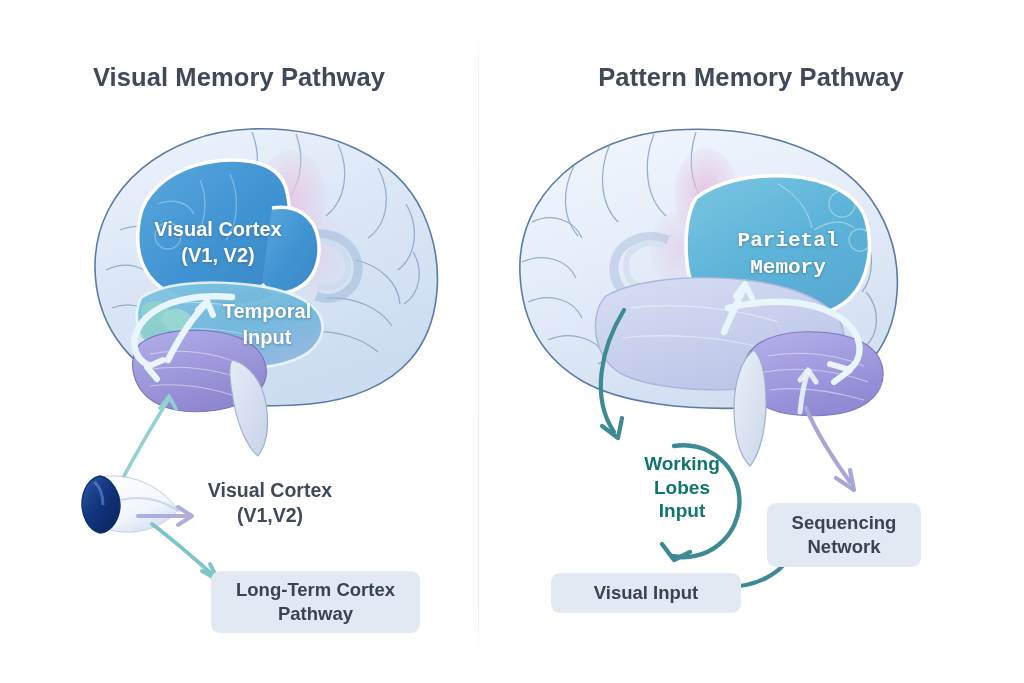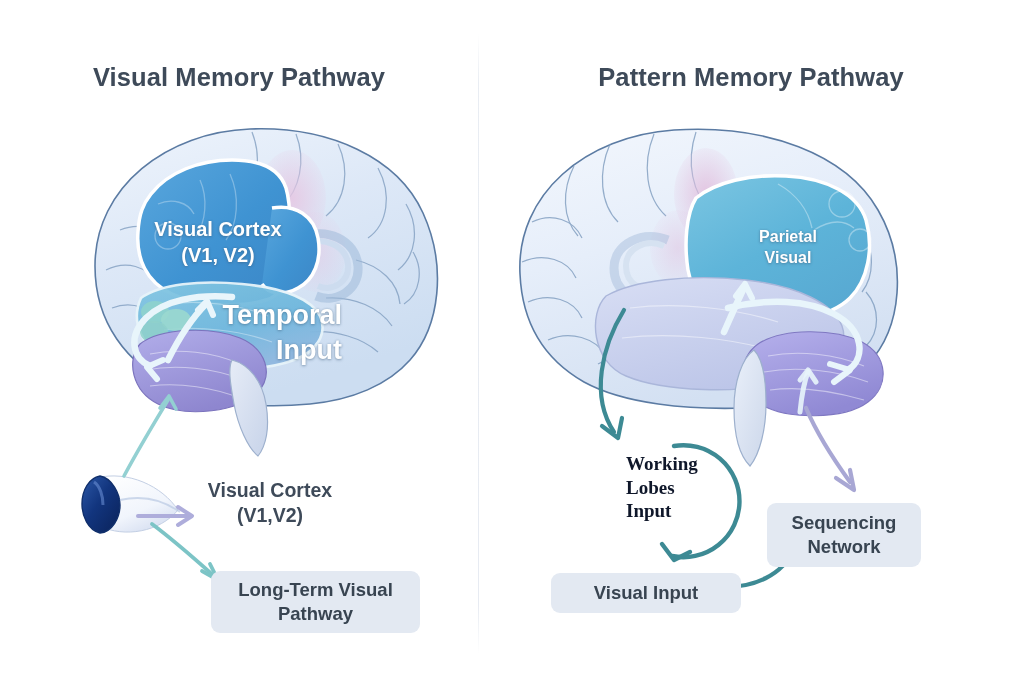--- a/index.html
+++ b/index.html
@@ -50,22 +50,22 @@
   }
 
   
   .brainlabel{
     position:absolute;
     color:#ffffff;font-weight:bold;text-align:center;line-height:1.3;
     text-shadow:0 1px 3px rgba(60,90,120,.45), 0 0 2px rgba(70,100,130,.35);
   }
 
   .loop-label{
-    position:absolute;color:#0f172a;font-weight:bold;
-    text-align:left;line-height:1.24;font-family:Liberation Serif, serif;
+    position:absolute;color:#0f766e;font-weight:bold;
+    text-align:center;line-height:1.24;
   }
 </style>
 </head>
 <body>
 
 <div id="root">
 
   <div class="panel" id="panel-left">
 
     <div class="panel-title">Visual Memory Pathway</div>
@@ -218,33 +218,33 @@
           <path d="M202 563 L218 572 L210 556"></path>
         </g>
       </svg>
     </div>
 
     <div class="brainlabel" style="left:118px;top:208px;width:200px;font-size:20px;">
       <span>Visual Cortex</span><br>
       <span>(V1, V2)</span>
     </div>
 
-    <div class="brainlabel" style="left:192px;top:290px;width:150px;font-size:27px;text-align:right;">
+    <div class="brainlabel" style="left:192px;top:290px;width:150px;font-size:20px;">
       <span>Temporal</span><br>
       <span>Input</span>
     </div>
 
     <div class="plainlabel" style="left:180px;top:470px;width:180px;font-size:19.5px;">
       <span>Visual Cortex</span><br>
       <span>(V1,V2)</span>
     </div>
 
     <div class="boxlabel" style="left:211px;top:563px;width:209px;height:62px;font-size:18.5px;">
       <div>
-        <span>Long-Term Visual</span><br>
+        <span>Long-Term Cortex</span><br>
         <span>Pathway</span>
       </div>
     </div>
   </div>
 
   <div class="divider"></div>
 
   <div class="panel" id="panel-right">
 
     <div class="panel-title">Pattern Memory Pathway</div>
@@ -367,23 +367,23 @@
           <path d="M184 536 L196 552 L212 544"></path>
           <path d="M208 432 A56 56 0 0 1 240 456" opacity="0"></path>
         </g>
 
         <g fill="none" stroke="#3d8a94" stroke-width="4.2" stroke-linecap="round" stroke-linejoin="round">
           <path d="M238 578 C276 582 306 566 316 540"></path>
         </g>
       </svg>
     </div>
 
-    <div class="brainlabel" style="left:230px;top:219px;width:160px;font-size:16px;">
+    <div class="brainlabel" style="left:230px;top:219px;width:160px;font-size:21px;font-family:Liberation Mono, monospace;">
       <span>Parietal</span><br>
-      <span>Visual</span>
+      <span>Memory</span>
     </div>
 
     <div class="loop-label" style="left:148px;top:444px;width:112px;font-size:19px;">
       <span>Working</span><br>
       <span>Lobes</span><br>
       <span>Input</span>
     </div>
 
     <div class="boxlabel" style="left:73px;top:565px;width:190px;height:40px;font-size:18.5px;">
       <span>Visual Input</span>

